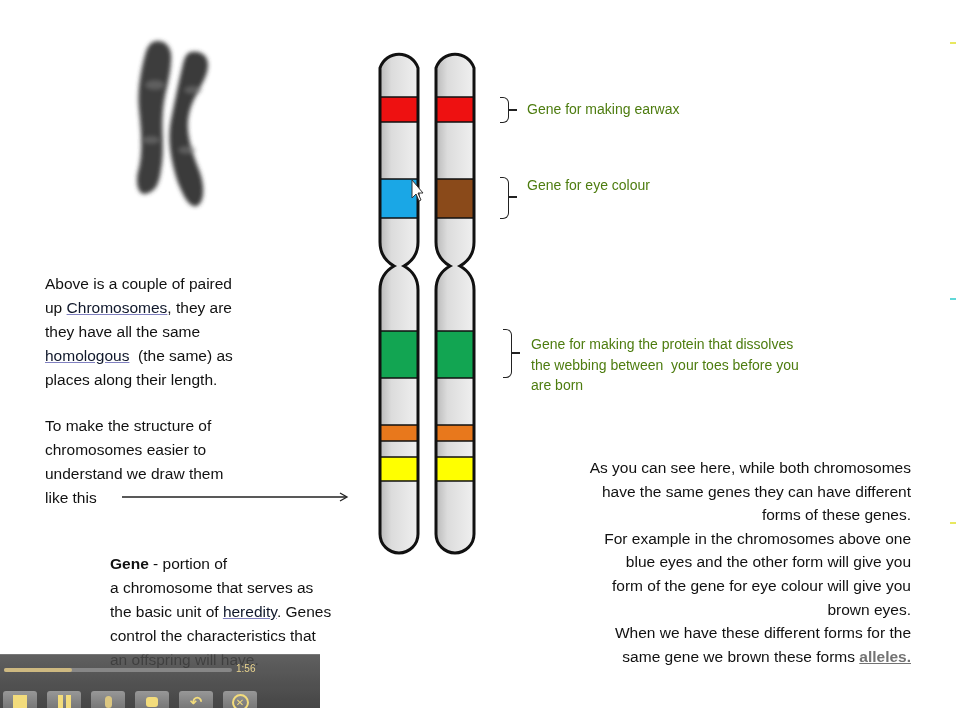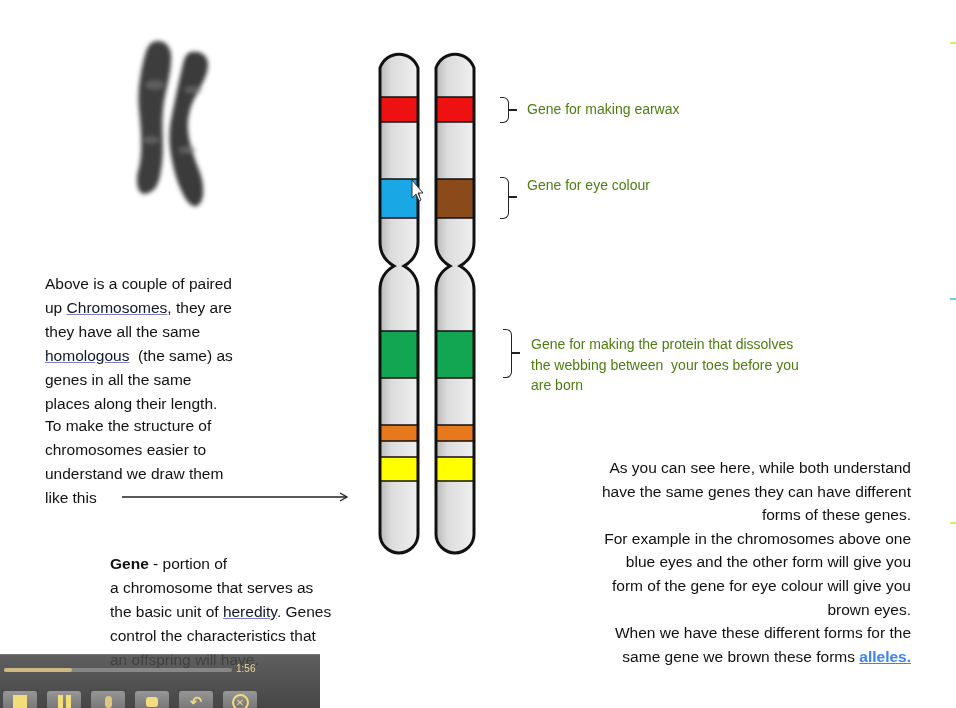--- a/index.html
+++ b/index.html
@@ -1,20 +1,20 @@
 <!DOCTYPE html>
 <html><head>
   <meta charset="utf-8">
   <style>
     html, body { margin:0; padding:0; }
     body { width:956px; height:708px; background:#ffffff; position:relative; overflow:hidden; font-family:"Liberation Sans", sans-serif; color:#111; }
     .abs { position:absolute; }
     .txt { font-size:15.5px; line-height:24px; white-space:nowrap; }
     .link { color:#0f172a; text-decoration:underline; text-decoration-color:#8080c0; }
-    .bold-link { color:#3b82f6; font-weight:bold; text-decoration:underline; }
+    .bold-link { color:#737373; font-weight:bold; text-decoration:underline; }
     .label { font-size:14px; color:#4d7c0f; white-space:nowrap; }
     .brace { border:1.5px solid #222; border-left:none; width:8px; border-radius:0 6px 6px 0; }
     .brace-tick { width:8px; height:1.5px; background:#222; }
     .right-block { text-align:right; font-size:15.5px; line-height:23.6px; white-space:nowrap; }
     .player { background:linear-gradient(#4a4a4a,#2c2c2c); border-top:1px solid #666; }
     .pbtn { width:34px; height:22px; border-radius:3px; background:linear-gradient(#8a8a8a,#5a5a5a); display:flex; align-items:center; justify-content:center; top:36px; }
     .side-mark { width:6px; height:2px; right:0; }
   </style>
 </head>
 <body>
@@ -35,21 +35,20 @@
     <ellipse cx="36" cy="110" rx="9" ry="4" fill="#888"></ellipse>
     <ellipse cx="72" cy="120" rx="9" ry="4" fill="#888"></ellipse>
   </g>
 </svg>
 
 <div class="abs txt" style="left:45px;top:248px;margin-top:24px;">
   <div>Above is a couple of paired</div>
   <div><span>up </span><span class="link">Chromosomes</span><span>, they are</span></div>
   <div>they have all the same</div>
   <div style="white-space:pre"><span class="link">homologous</span><span>  (the same) as</span></div>
-  <div>genes in all the same</div>
   <div>places along their length.</div>
 </div>
 
 <div class="abs txt" style="left:45px;top:414px;">
   <div>To make the structure of</div>
   <div>chromosomes easier to</div>
   <div>understand we draw them</div>
   <div>like this</div>
 </div>
 
@@ -106,21 +105,21 @@
 
 <div class="abs brace" style="left:503px;top:329px;height:47px;"></div>
 <div class="abs brace-tick" style="left:512px;top:352px;"></div>
 <div class="abs label" style="left:531px;top:334px;line-height:20.5px;">
   <div>Gene for making the protein that dissolves</div>
   <div style="white-space:pre">the webbing between  your toes before you</div>
   <div>are born</div>
 </div>
 
 <div class="abs right-block" style="right:45px;top:456px;">
-  <div>As you can see here, while both understand</div>
+  <div>As you can see here, while both chromosomes</div>
   <div>have the same genes they can have different</div>
   <div>forms of these genes.</div>
   <div>For example in the chromosomes above one</div>
   <div>blue eyes and the other form will give you</div>
   <div>form of the gene for eye colour will give you</div>
   <div>brown eyes.</div>
   <div>When we have these different forms for the</div>
   <div><span>same gene we brown these forms </span><span class="bold-link">alleles.</span></div>
 </div>
 

